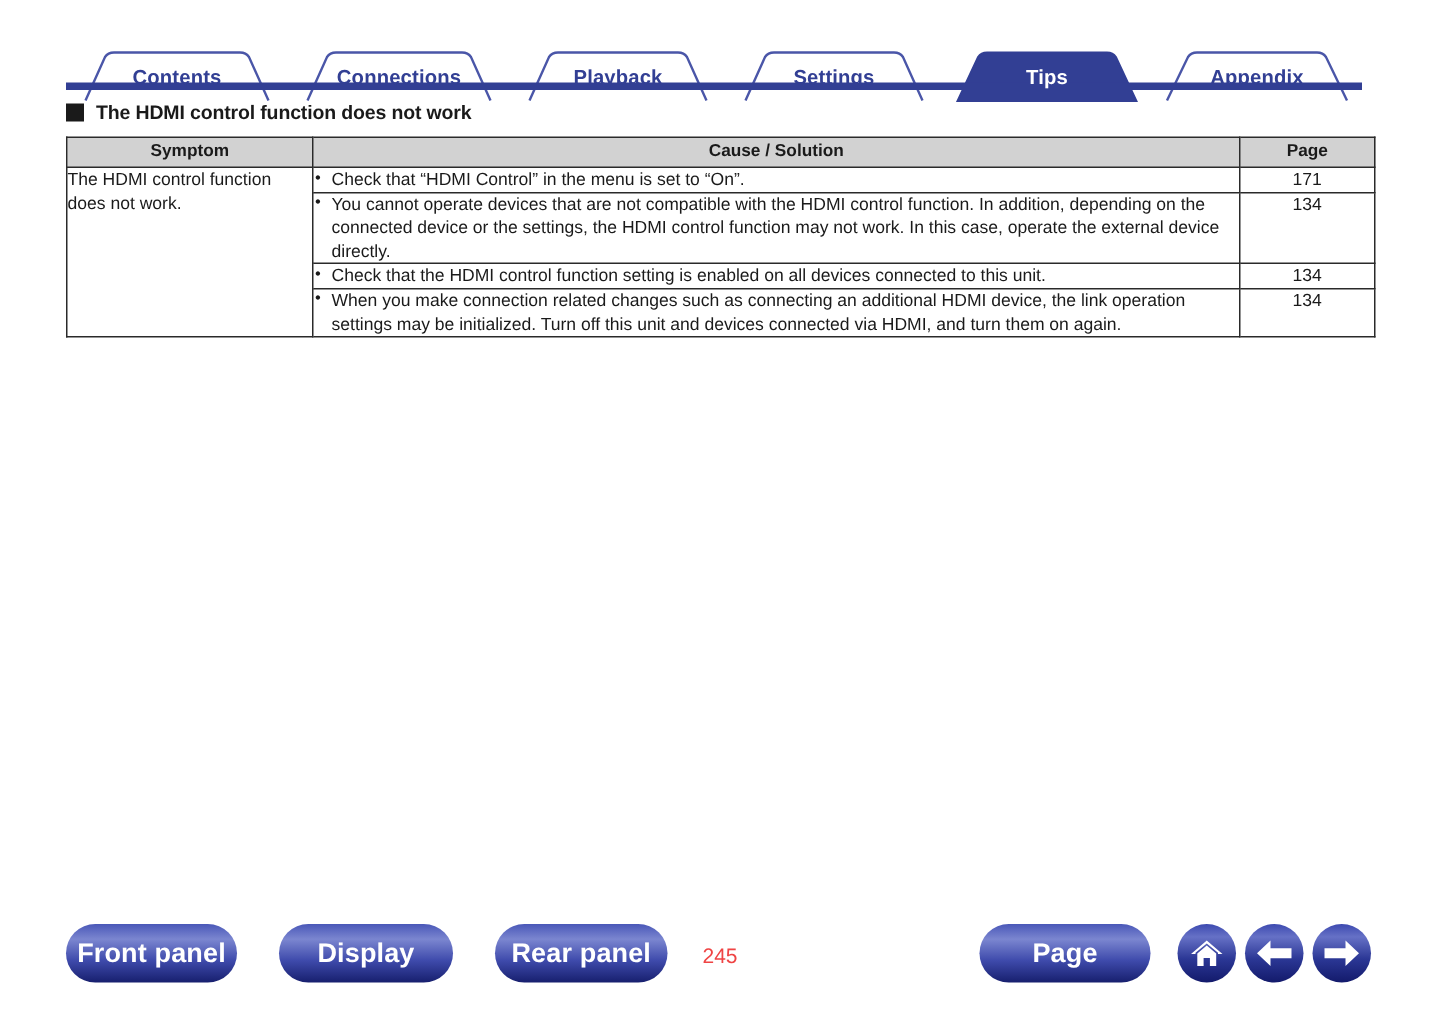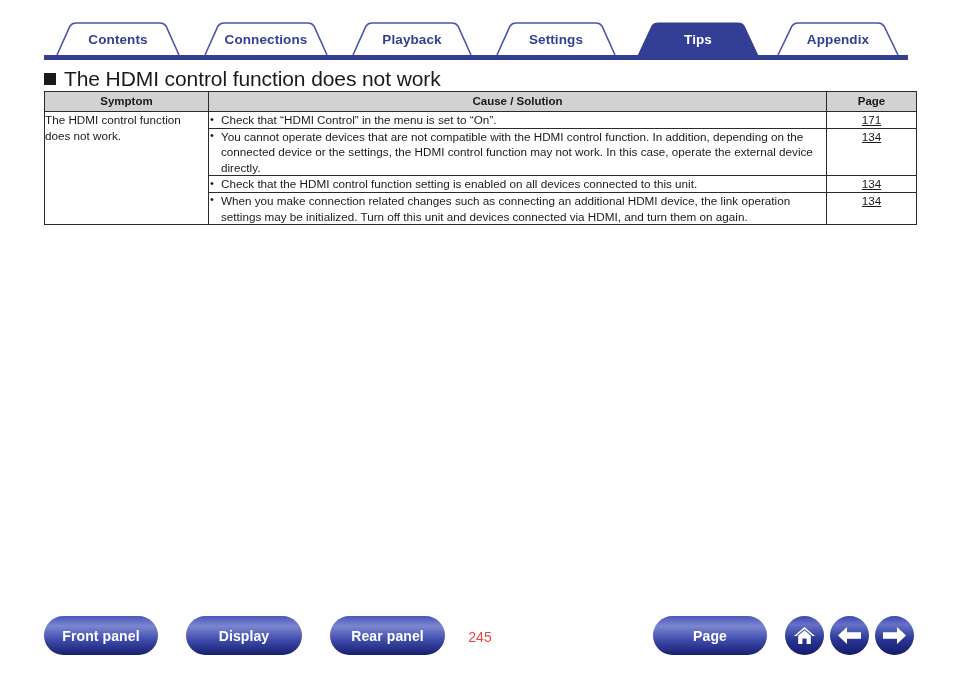--- a/index.html
+++ b/index.html
@@ -29,21 +29,21 @@
     position: absolute;
     left: 0;
     bottom: 0;
     width: 864px;
     height: 5px;
     background: #323f94;
   }
   .tabs {
     position: absolute;
     left: 0;
-    top: 0;
+    top: 12px;
     width: 864px;
     height: 34px;
     display: flex;
   }
   .tab {
     position: relative;
     height: 34px;
     display: flex;
     align-items: center;
     justify-content: center;
@@ -78,22 +78,22 @@
     align-items: center;
     gap: 8px;
   }
   .heading-marker {
     width: 12px;
     height: 12px;
     background: #1a1a1a;
     display: inline-block;
   }
   .heading-text {
-    font-size: 21px;
-    font-weight: normal;
+    font-size: 13px;
+    font-weight: bold;
     color: #1a1a1a;
     letter-spacing: -0.1px;
   }
 
   
   .tbl-wrap {
     position: absolute;
     left: 44px;
     top: 91px;
     width: 864px;
@@ -149,21 +149,20 @@
   }
   .bullet-item::before {
     content: "\2022";
     position: absolute;
     left: 1px;
     top: -0.5px;
     font-size: 11px;
     color: #1a1a1a;
   }
   .page-link {
-    text-decoration: underline;
     color: #1a1a1a;
   }
 
   
   .footer {
     position: absolute;
     left: 0;
     top: 616px;
     width: 954px;
     height: 42px;
@@ -172,21 +171,21 @@
     position: absolute;
     top: 0;
     height: 39px;
     border-radius: 20px;
     background: linear-gradient(to bottom,
                 #4a58b8 0%,
                 #7b86d0 26%,
                 #3f4bac 62%,
                 #171f6e 100%);
     color: #ffffff;
-    font-size: 14px;
+    font-size: 18px;
     font-weight: bold;
     display: flex;
     align-items: center;
     justify-content: center;
     box-sizing: border-box;
     letter-spacing: 0.1px;
   }
   .pill-front  { left: 44px;  width: 114px; }
   .pill-disp   { left: 186px; width: 116px; }
   .pill-rear   { left: 330px; width: 115px; }

